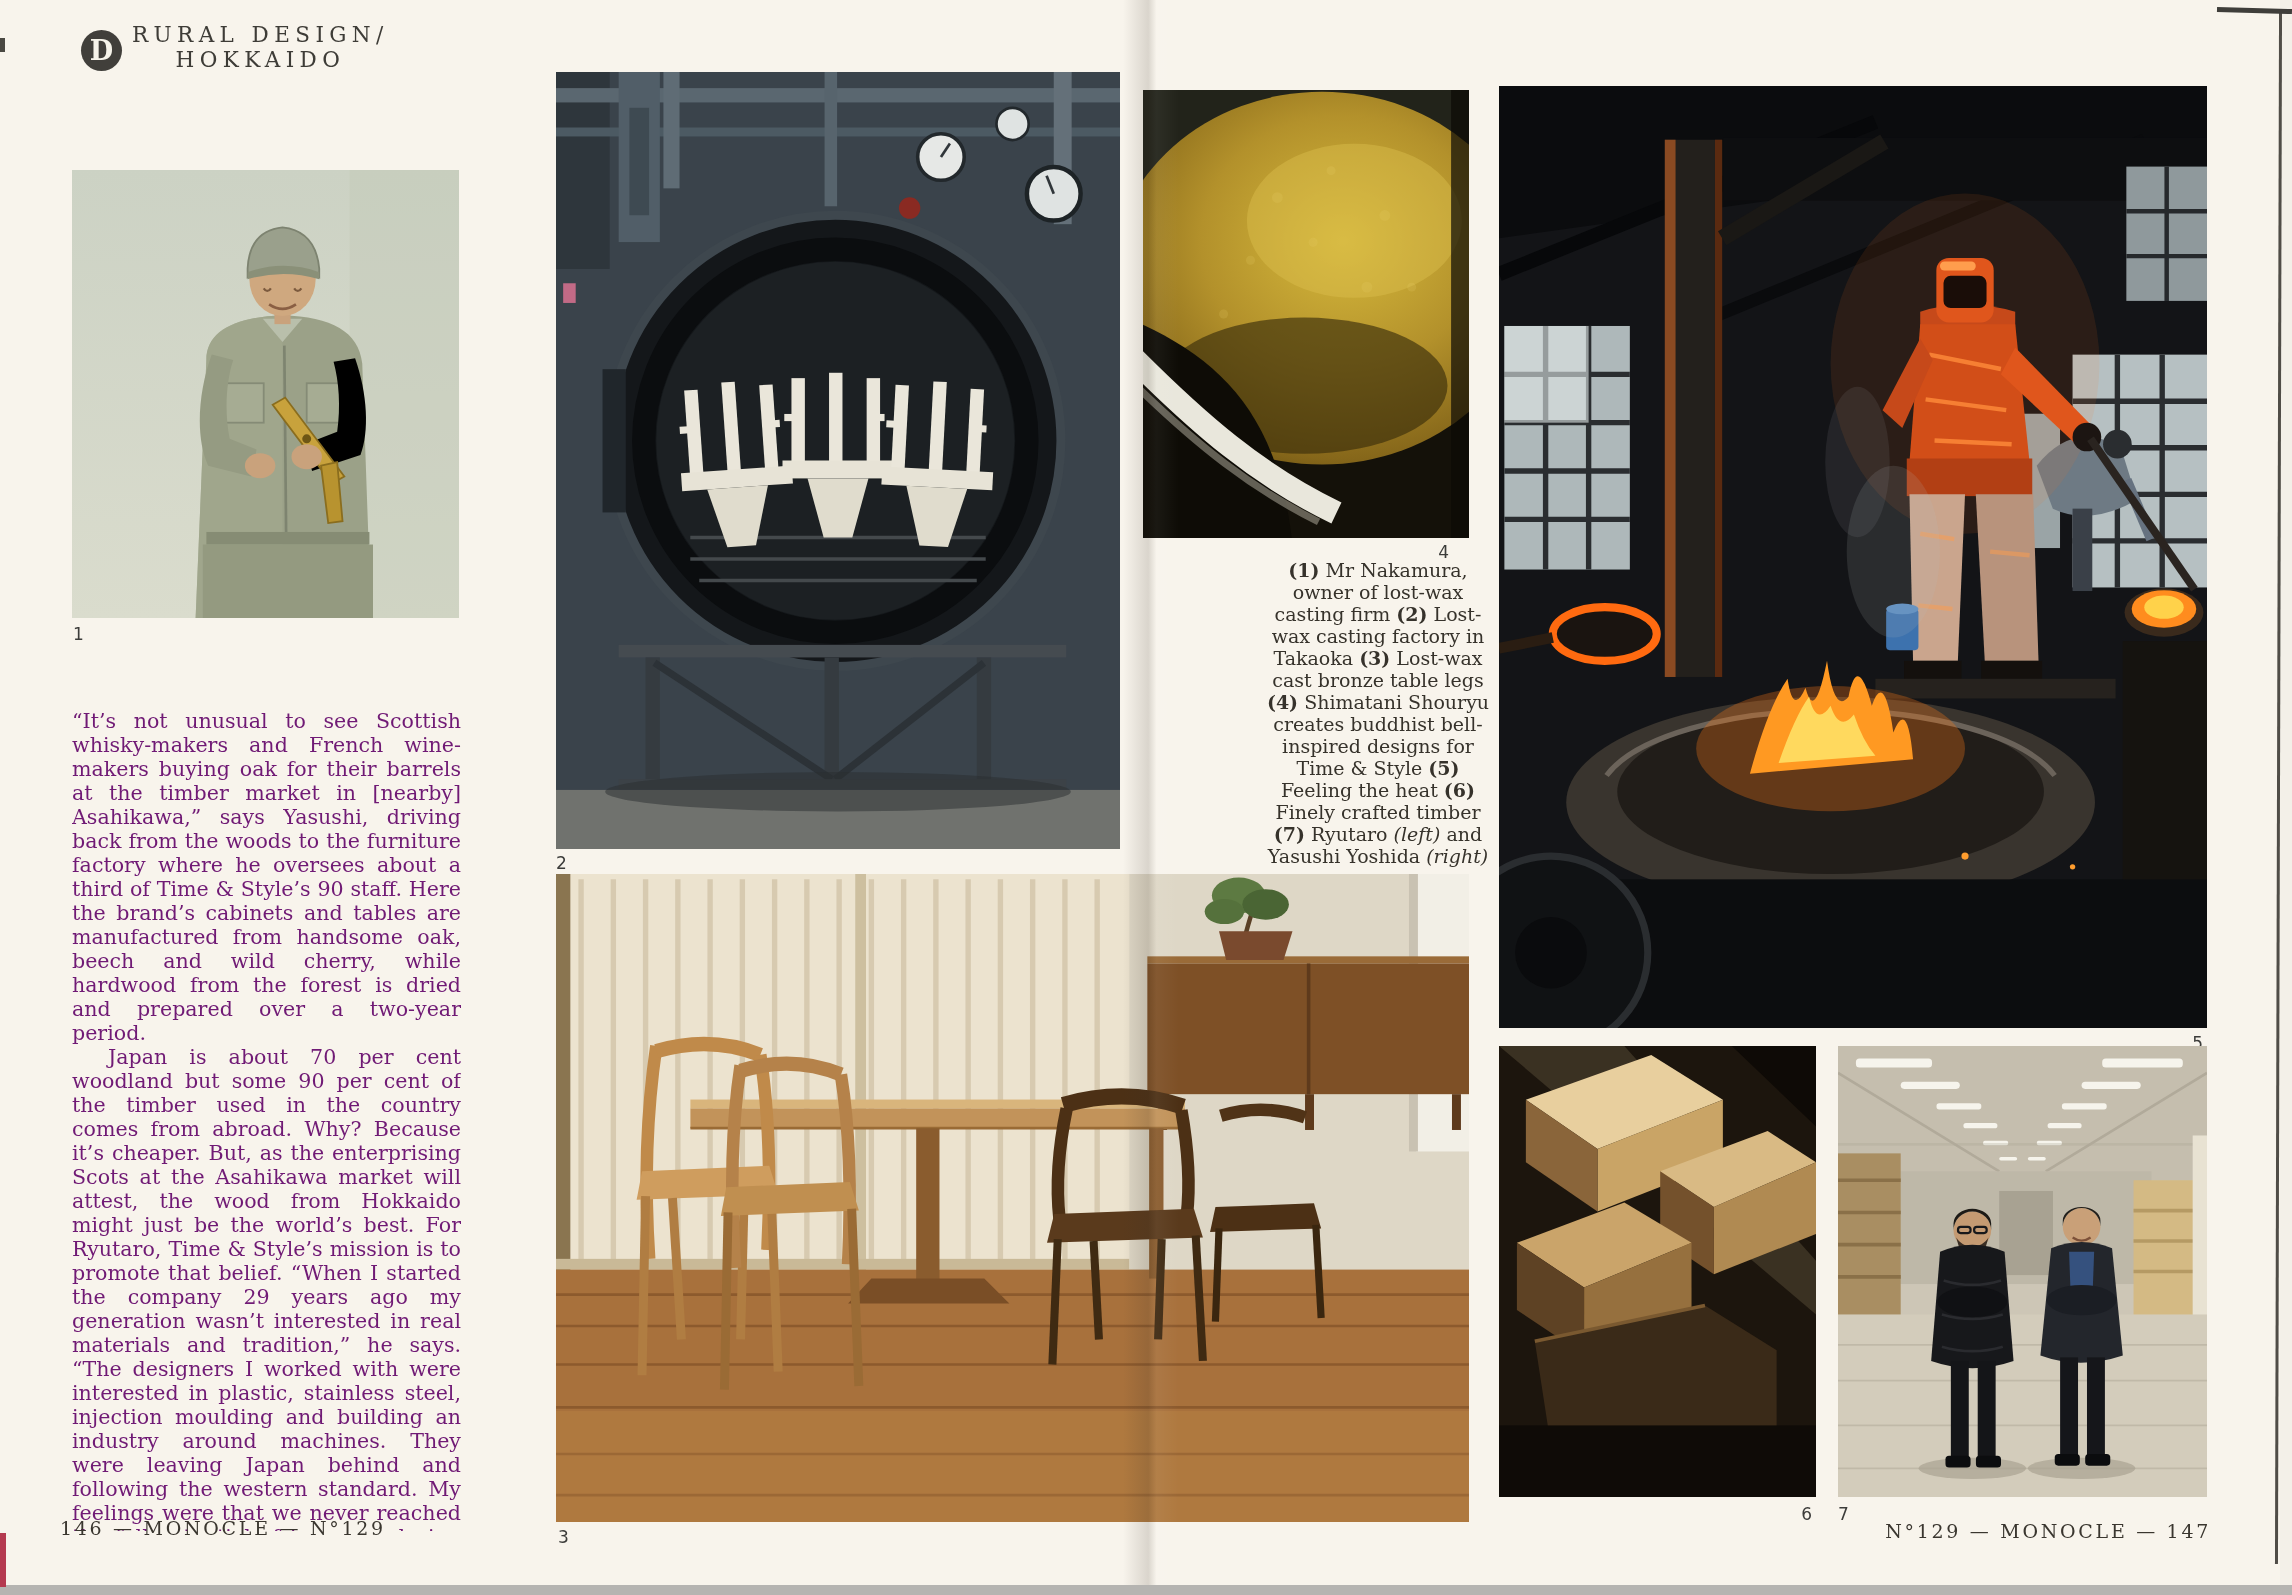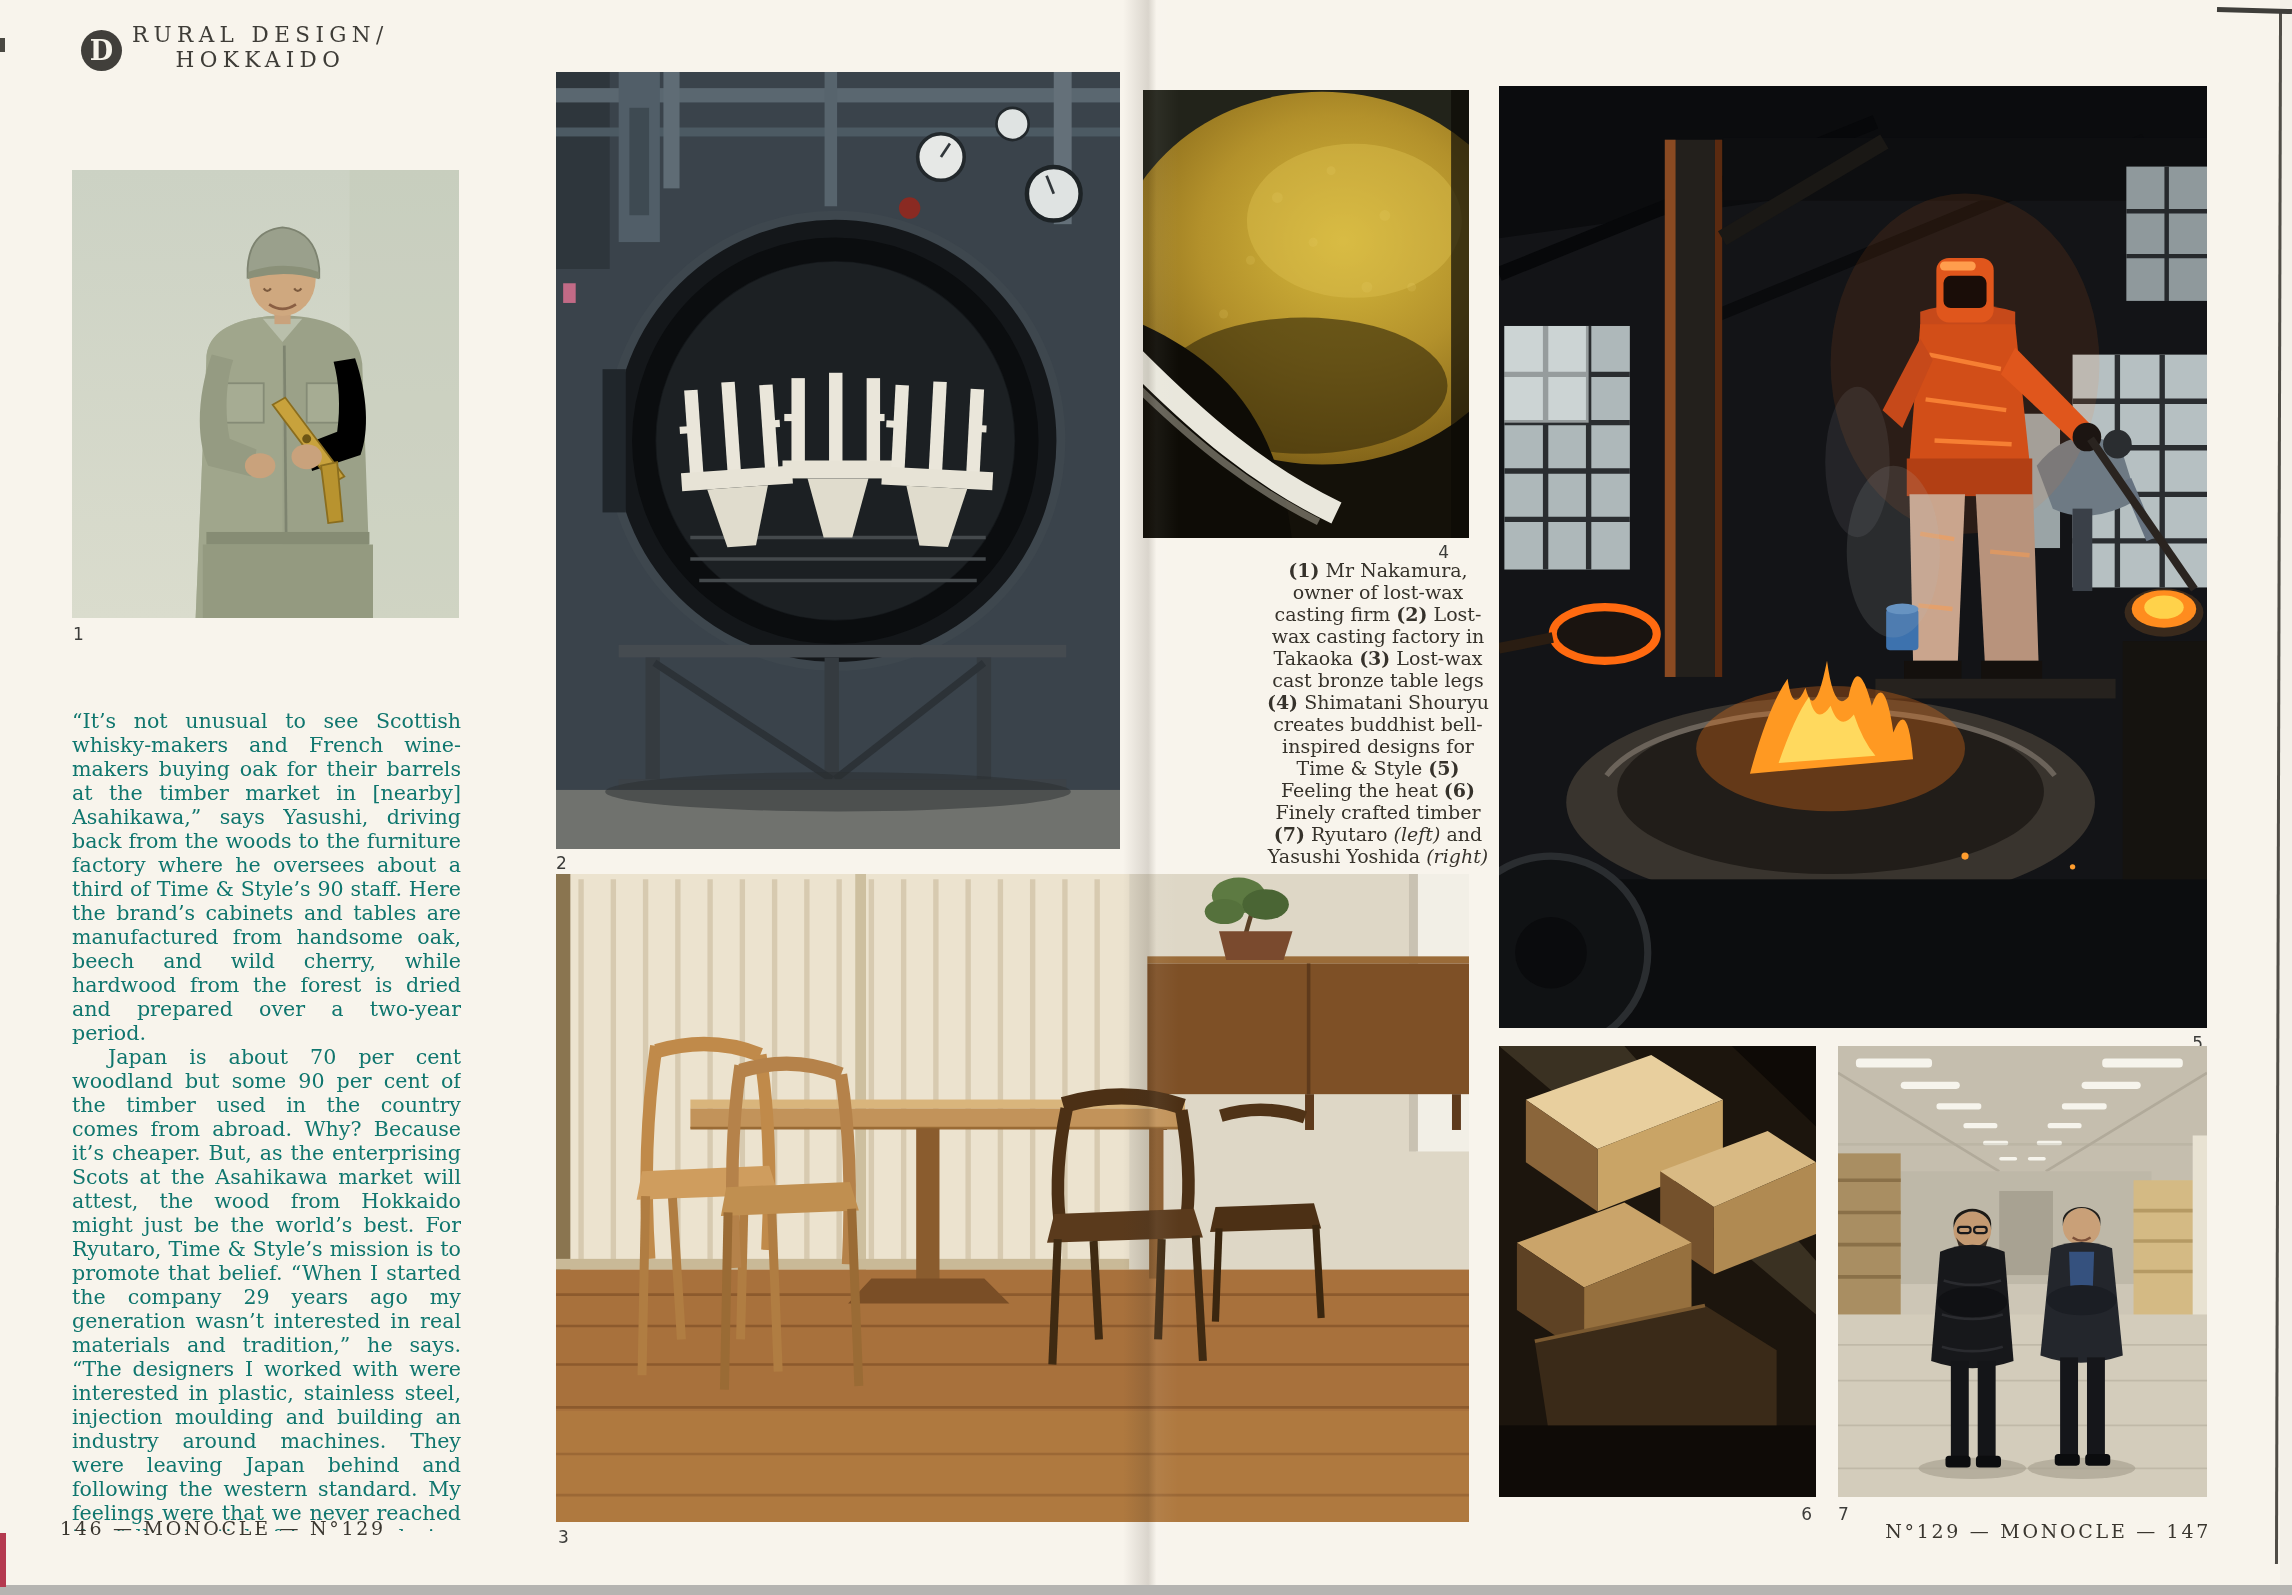--- a/index.html
+++ b/index.html
@@ -10,21 +10,21 @@
   .badge{left:81px;top:29.6px;width:41px;height:41px;border-radius:50%;background:#413f3b;
          color:#f6f3ea;font-weight:bold;font-size:27px;display:flex;align-items:center;justify-content:center;}
   .kicker{left:132px;top:22.4px;font-size:21.5px;letter-spacing:5.4px;line-height:25px;color:#3e3c37;font-weight:500;text-align:center;}
   
   figure{margin:0;padding:0;}
   .ph{overflow:hidden;background:#ddd;}
   .ph svg{display:block;width:100%;height:100%;}
   .num{font-family:"DejaVu Sans", sans-serif;font-size:17px;color:#3c3c3a;line-height:18px;}
   
   .copy{left:72px;top:709px;width:389px;height:822px;overflow:hidden;
-        font-size:20.6px;line-height:24px;text-align:justify;color:#0f766e;}
+        font-size:20.6px;line-height:24px;text-align:justify;color:#701a75;}
   .copy p{margin:0;}
   .copy p.ind{text-indent:36px;}
   
   .caption{left:1265px;top:559px;width:226px;text-align:center;font-size:19px;line-height:22px;color:#36322b;}
   .cap-b{font-weight:bold;}
   .cap-i{font-style:italic;}
   
   .folio{font-size:19px;letter-spacing:2.7px;color:#3a362f;}
   .folio-l{left:60px;top:1517px;}
   .folio-r{right:82px;top:1520px;margin-left:25px;}

